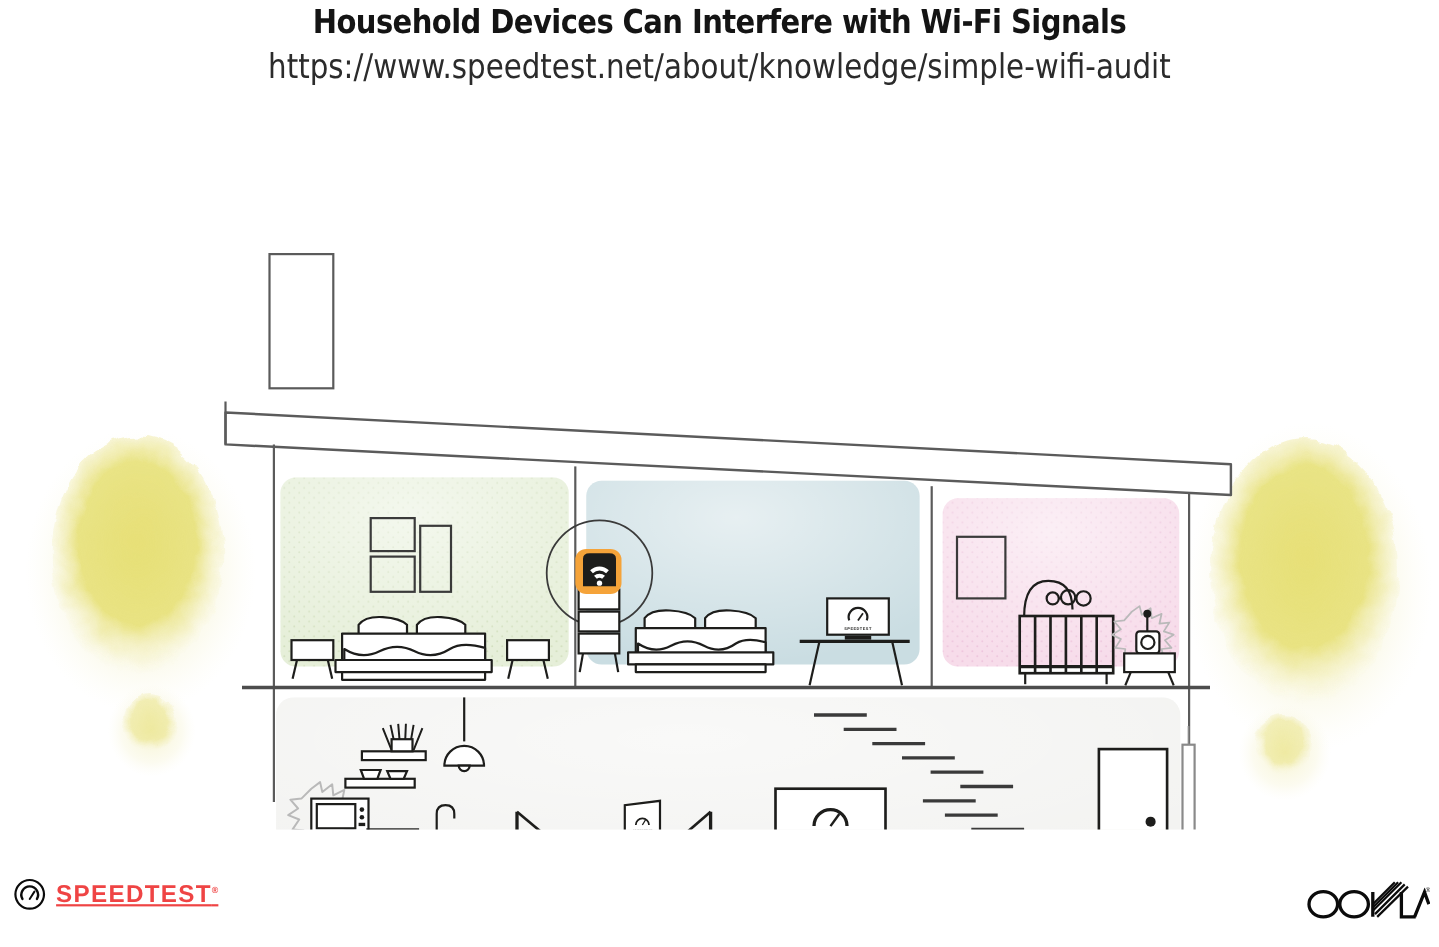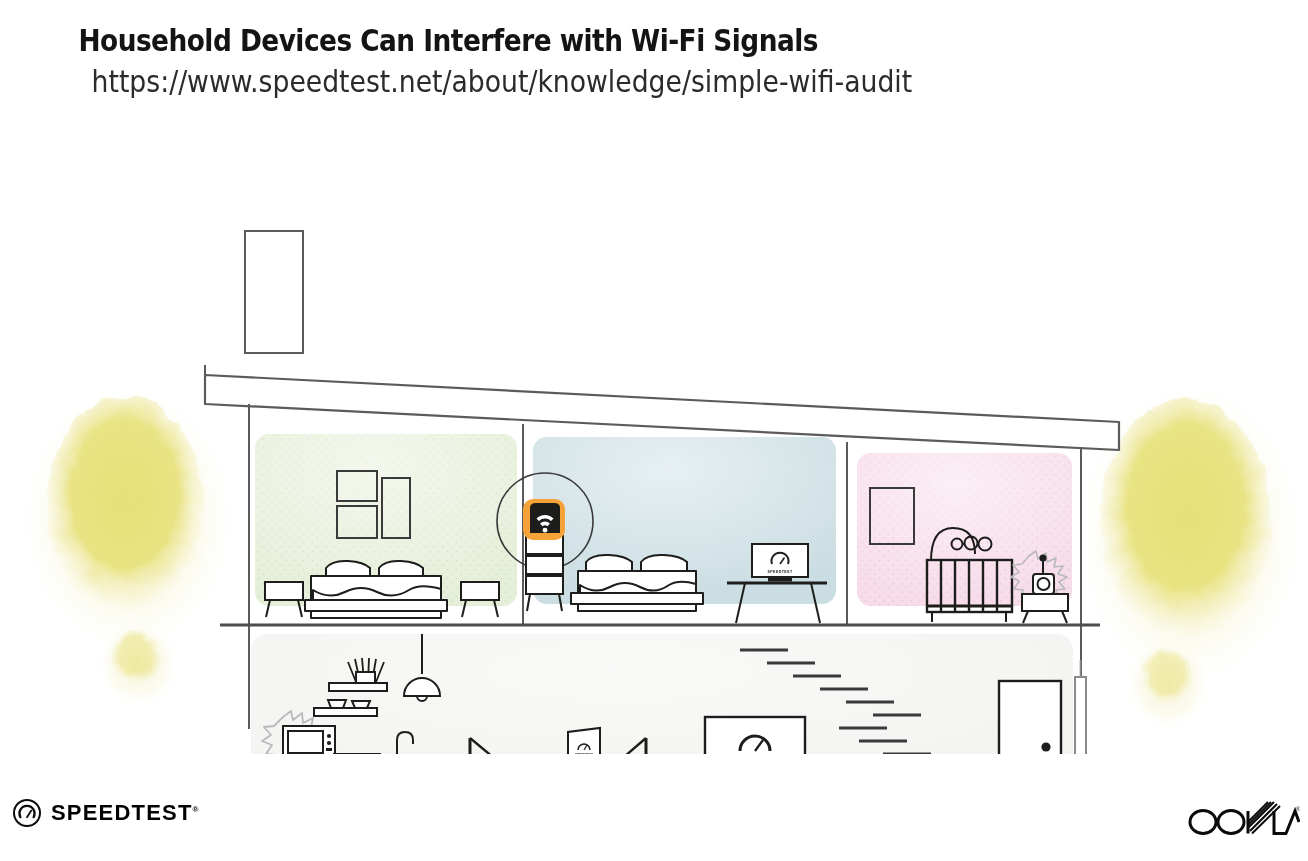--- a/index.html
+++ b/index.html
@@ -21,21 +21,22 @@
     inset: 0;
     width: 1308px;
     height: 861px;
   }
 
   
   .header {
     position: absolute;
     top: 0; left: 0;
     width: 1308px;
-    padding-top: 22px;
+    padding-top: 2px;
+    text-align: center;
   }
   .title {
     font-family: "DejaVu Sans", sans-serif;
     font-weight: bold;
     font-size: 30px;
     letter-spacing: -0.6px;
     color: #141414;
     line-height: 1.28;
     transform: scaleX(0.88);
   }
@@ -73,22 +74,23 @@
     top: 12px;
     display: flex;
     align-items: center;
     gap: 9px;
   }
   .brand-wordmark {
     font-family: "Liberation Sans", sans-serif;
     font-weight: bold;
     font-size: 22px;
     letter-spacing: 1.2px;
-    color: #000000;
+    color: #ef4444;
     position: relative;
+    text-decoration: underline;
   }
   .brand-wordmark .reg {
     font-size: 8px;
     vertical-align: super;
     letter-spacing: 0;
   }
   .brand-ookla {
     position: absolute;
     right: 8px;
     top: 14px;

